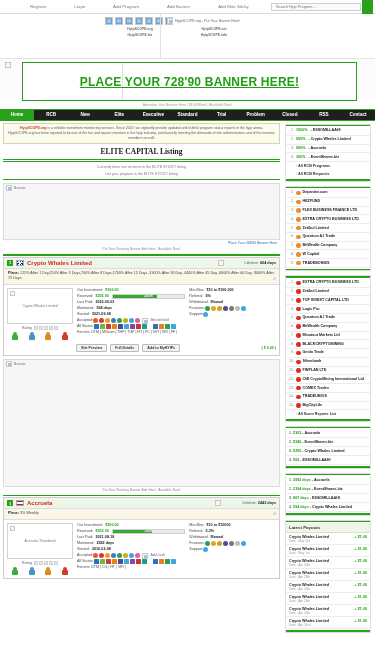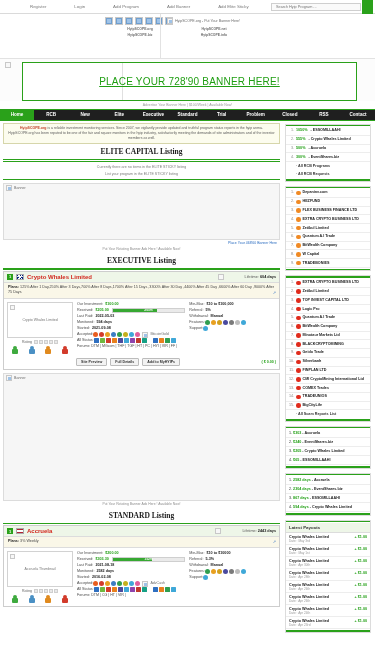--- a/index.html
+++ b/index.html
@@ -54,21 +54,21 @@
 
   
   .bannerzone { height:42px; background:#fcfcfc; display:flex; align-items:stretch; }
   .bz-left { width:22px; display:flex; align-items:flex-start; padding-top:3px; padding-left:5px;}
   .bz-box {
     flex:1; margin:3px 18px 0 0; border:1px solid #2aa11a; display:flex; align-items:center;
     justify-content:center; background:#fff; position:relative;
   }
   .bz-box .inner-col { position:absolute; left:0; top:0; bottom:0; width:30%; border-right:1px solid #e0e0e0;}
   .bz-banner-text {
-    color:#1f9e12; font-weight:normal; font-size:10px; letter-spacing:.2px;
+    color:#1f9e12; font-weight:bold; font-size:12px; letter-spacing:.2px;
     text-decoration:underline; text-align:center; position:relative; z-index:2;
   }
   .advertise-line { text-align:center; font-size:3.5px; color:#9a9a9a; padding:1.5px 0 2px 0;}
 
   
   .menu {
     height:12px; background:#1f1f1f; display:flex; align-items:stretch;
     border-top:1.5px solid #2aa11a; border-bottom:1.5px solid #2aa11a;
   }
   .menu a {
@@ -301,21 +301,20 @@
 
       <div class="adbox" style="height:57px;">
         <span class="brokenimg bi-label">
           <span class="bi"></span>
           <span>Banner</span>
         </span>
       </div>
       <div class="place-link">Place Your 468'60 Banner Here</div>
       <div class="adcaption">Put Your Rotating Banner Ads Here ! Available Now!</div>
 
-      <div class="sect-title">EXECUTIVE Listing</div>
       <div class="greenbar"></div>
 
       <div class="card" id="exec-card">
           <div class="card-head">
             <span class="rank-sq">1</span>
             <span class="flag gb"></span>
             <span class="prog-name">Crypto Whales Limited</span>
             <span class="bi" style="width: 6px; height: 6px; border: 1px solid rgb(200, 200, 200); background: rgb(247, 247, 247); margin-right: 18px;"></span>
             <span class="lifetime"><span>Lifetime: </span><b>604 days</b></span>
           </div>
@@ -464,21 +463,20 @@
         </div>
 
       <div class="adbox" style="height:128px;">
         <span class="brokenimg bi-label">
           <span class="bi"></span>
           <span>Banner</span>
         </span>
       </div>
       <div class="adcaption">Put Your Rotating Banner Ads Here ! Available Now!</div>
 
-      <div class="sect-title">STANDARD Listing</div>
       <div class="greenbar"></div>
 
       <div class="card" id="std-card">
           <div class="card-head">
             <span class="rank-sq">1</span>
             <span class="flag us"></span>
             <span class="prog-name">Accruela</span>
             <span class="bi" style="width: 6px; height: 6px; border: 1px solid rgb(200, 200, 200); background: rgb(247, 247, 247); margin-right: 18px;"></span>
             <span class="lifetime"><span>Lifetime: </span><b>2443 days</b></span>
           </div>

